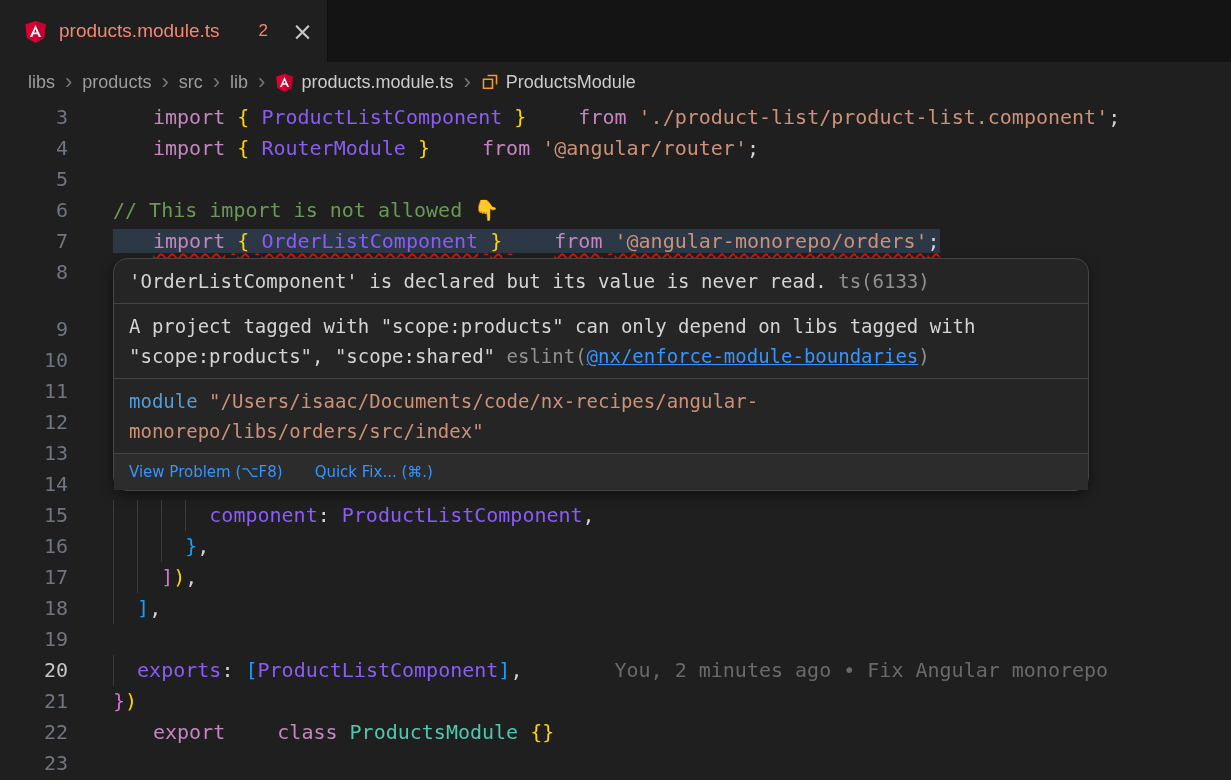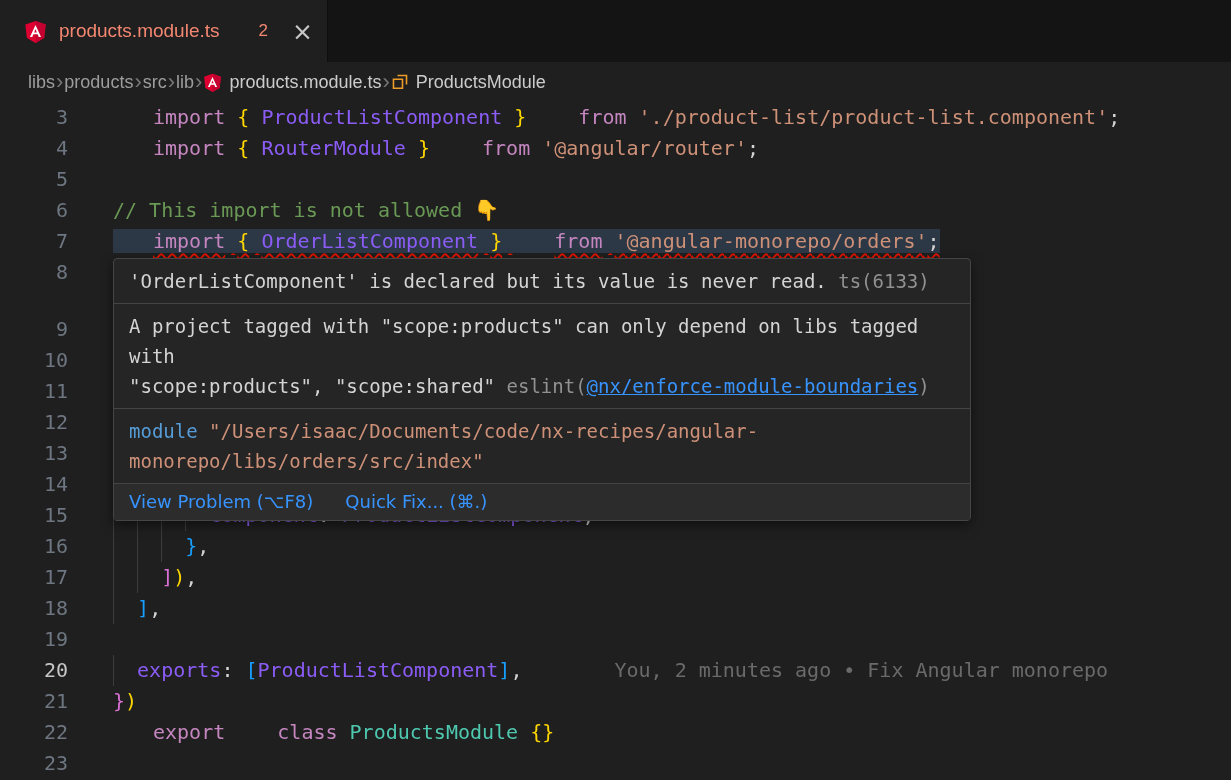--- a/index.html
+++ b/index.html
@@ -17,21 +17,21 @@
     width:328px; background:#1f1f1f; display:flex; align-items:center;
     padding:0 14px 0 24px; gap:12px; border-right:1px solid #0e0e0e;
     cursor:pointer;
   }
   .tab-title { color:#f48771; font-size:19px; font-family:"Liberation Sans", sans-serif; white-space:nowrap; }
   .tab-badge { color:#f48771; font-size:17px; font-family:"Liberation Sans", sans-serif; margin-left:auto; }
   .tab-close { color:#c7c7c7; font-size:25px; line-height:1; margin-left:12px; font-family:"DejaVu Sans", sans-serif; }
 
   
   .breadcrumb {
-    height:40px; display:flex; align-items:center; padding-left:28px; 
+    height:40px; display:flex; align-items:center; padding-left:28px; gap:9px;
     font-family:"Liberation Sans", sans-serif; font-size:18px; color:#9d9d9d; background:#1f1f1f;
   }
   .crumb { cursor:pointer; white-space:nowrap; }
   .crumb-group { display:flex; align-items:center; gap:7px; cursor:pointer; }
   .crumb.bright { color:#cccccc; }
   .sep { color:#767676; font-size:22px; line-height:1; padding:0 1px; }
 
   
   .editor { position:relative; }
   .line { display:flex; height:31px; line-height:31px; font-size:20px; white-space:pre; }
@@ -57,36 +57,36 @@
     text-decoration-line:underline;
     text-decoration-style:wavy;
     text-decoration-color:#e51400;
     text-decoration-thickness:2px;
     text-underline-offset:5px;
   }
   .blame { color:#6a6a6a; margin-left:92px; }
 
   
   .hover {
-    position:absolute; left:113px; top:258px; width:858px;
-    background:#252526; border:1px solid #454545; border-radius:4px;
+    position:absolute; left:113px; top:258px; width:976px;
+    background:#252526; border:1px solid #454545; border-radius:14px;
     box-shadow:0 4px 12px rgba(0,0,0,0.5);
     font-size:19px; color:#d4d4d4; z-index:10;
   }
   .hover-section { padding:7px 15px; border-top:1px solid #454545; line-height:30px; }
   .hover-section:first-child { border-top:none; }
   .hover-text { max-width:80ch; }
   .dim    { color:#919191; }
   .hlink  { color:#3794ff; text-decoration:underline; cursor:pointer; }
   .kwblue { color:#569cd6; }
   .hstr   { color:#ce9178; }
   .hover-actions {
     padding:7px 15px; background:#2c2c2d; border-top:1px solid #454545;
     display:flex; gap:32px; align-items:center;
-    font-family:"DejaVu Sans", "Liberation Sans", sans-serif; font-size:18px; line-height:22px;
+    font-family:"DejaVu Sans", "Liberation Sans", sans-serif; font-size:15px; line-height:22px;
   }
   .action { color:#3794ff; cursor:pointer; white-space:nowrap; }
 </style>
 </head>
 <body>
 
 <div class="tabstrip">
   <div class="tab">
     <svg width="23" height="23" viewBox="0 0 24 24">
       <polygon fill="#DD0031" points="12,1 22.6,4.8 21,18.9 12,23.9 3,18.9 1.4,4.8"></polygon>

